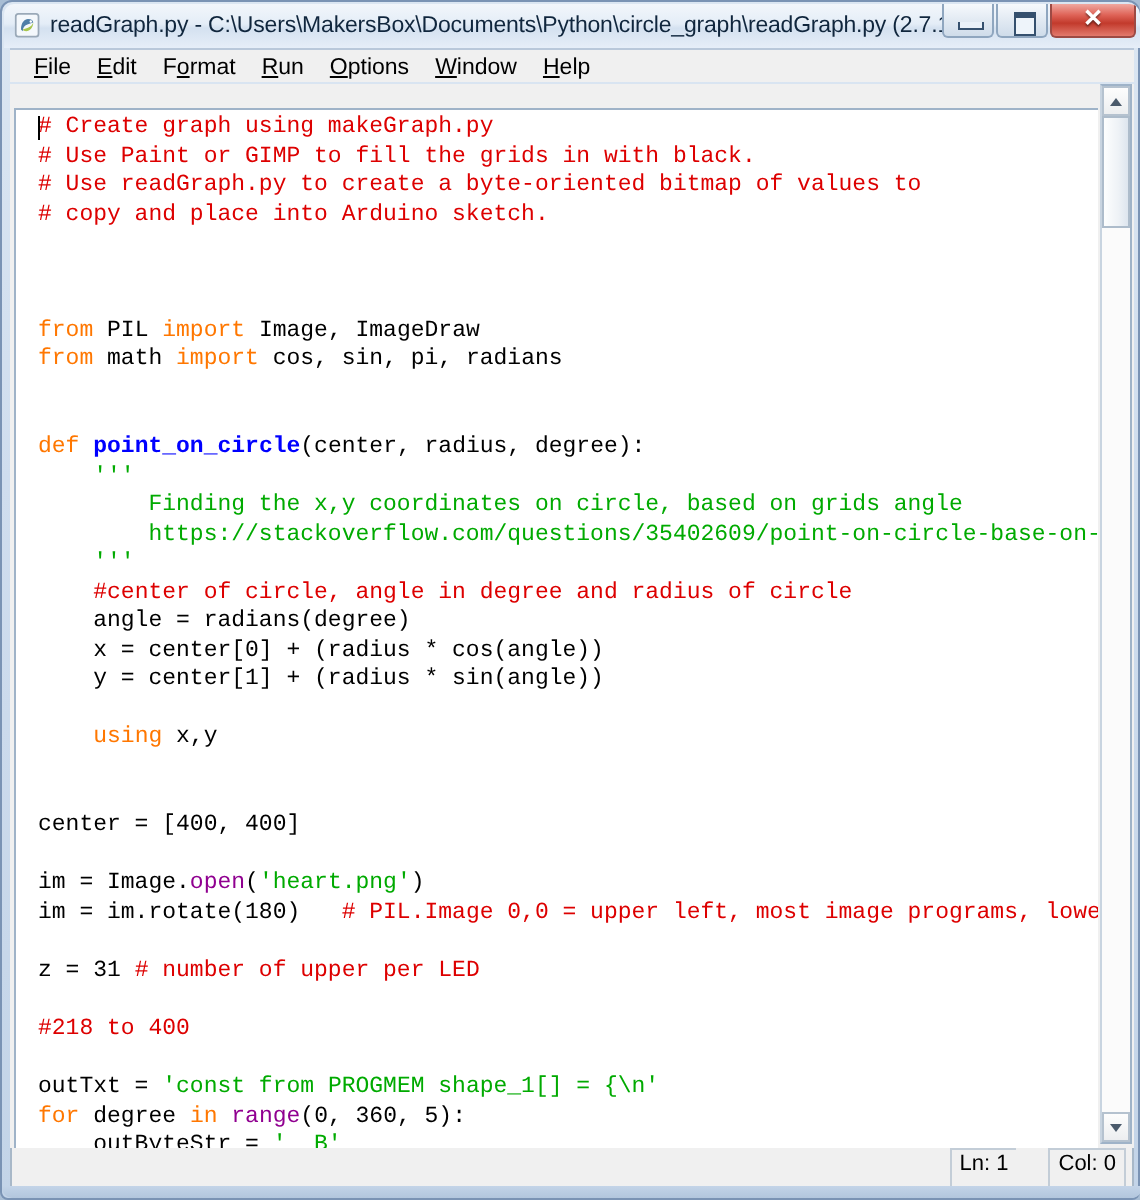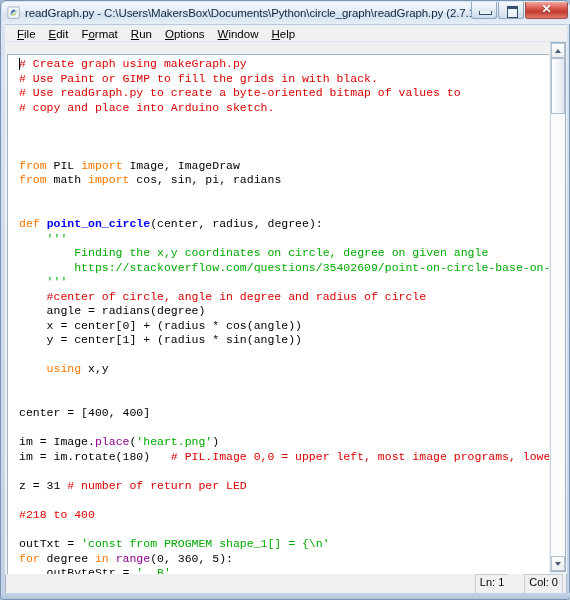--- a/index.html
+++ b/index.html
@@ -279,37 +279,37 @@
 <span class="c"># copy and place into Arduino sketch.</span>
 
 
 
 <span class="k">from</span> PIL <span class="k">import</span> Image, ImageDraw
 <span class="k">from</span> math <span class="k">import</span> cos, sin, pi, radians
 
 
 <span class="k">def</span> <span class="df">point_on_circle</span>(center, radius, degree):
     <span class="s">'''</span>
-<span class="s">        Finding the x,y coordinates on circle, degree on given angle</span>
+<span class="s">        Finding the x,y coordinates on circle, based on grids angle</span>
 <span class="s">        https://stackoverflow.com/questions/35402609/point-on-circle-base-on-giv</span>
 <span class="s">    '''</span>
     <span class="c">#center of circle, angle in degree and radius of circle</span>
     angle = radians(degree)
     x = center[0] + (radius * cos(angle))
     y = center[1] + (radius * sin(angle))
 
     <span class="k">using</span> x,y
 
 
 center = [400, 400]
 
-im = Image.<span class="bi">place</span>(<span class="s">'heart.png'</span>)
+im = Image.<span class="bi">open</span>(<span class="s">'heart.png'</span>)
 im = im.rotate(180)   <span class="c"># PIL.Image 0,0 = upper left, most image programs, lower le</span>
 
-z = 31 <span class="c"># number of return per LED</span>
+z = 31 <span class="c"># number of upper per LED</span>
 
 <span class="c">#218 to 400</span>
 
 outTxt = <span class="s">'const from PROGMEM shape_1[] = {\n'</span>
 <span class="k">for</span> degree <span class="k">in</span> <span class="bi">range</span>(0, 360, 5):
     outByteStr = <span class="s">'  B'</span>
     <span class="k">for</span> LED <span class="k">in</span> <span class="bi">range</span>(8):
         x1, y1 = point_on_circle(center, 152 + 5 + LED * 31, degree + 2) 
         val = im.getpixel((x1, y1))
         (val)</pre>

